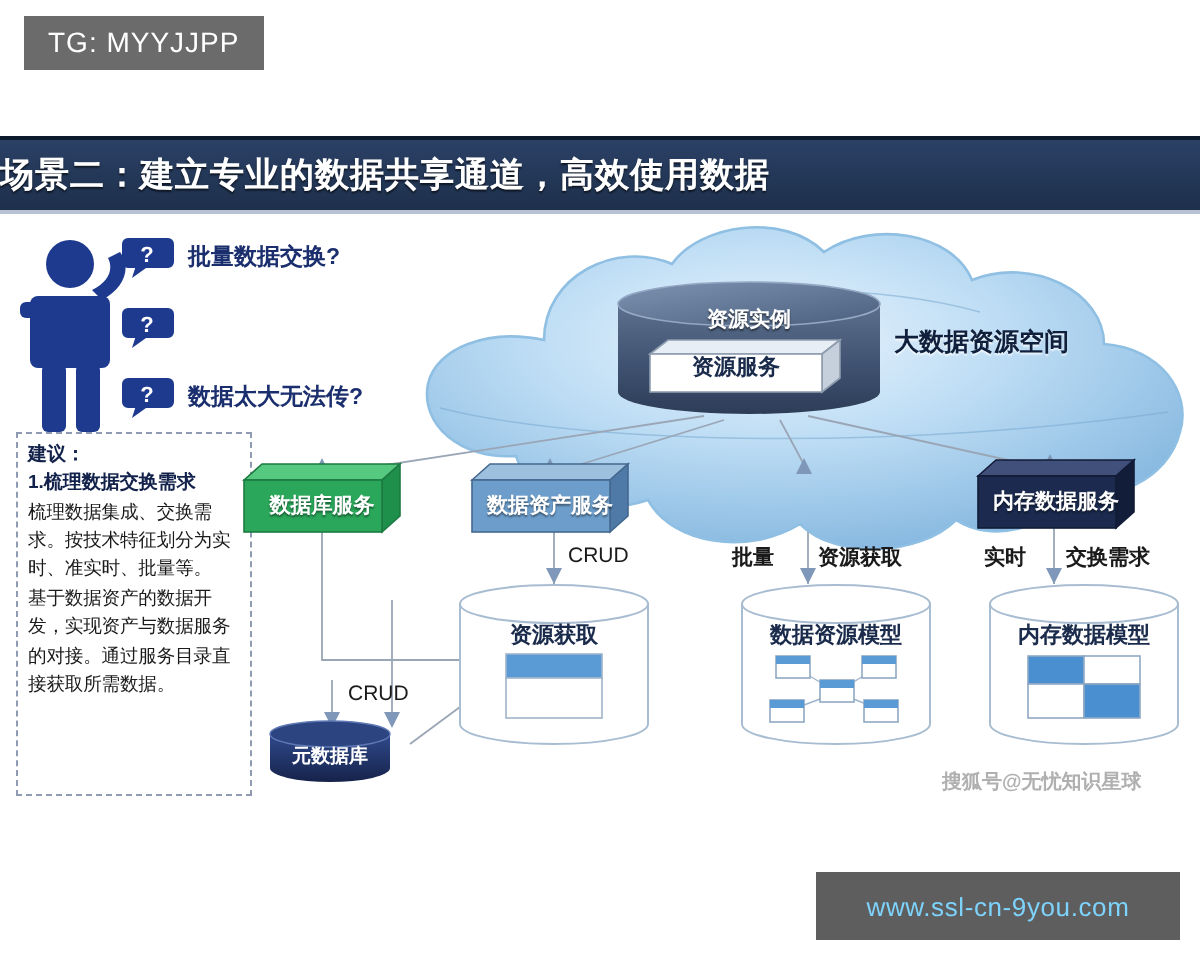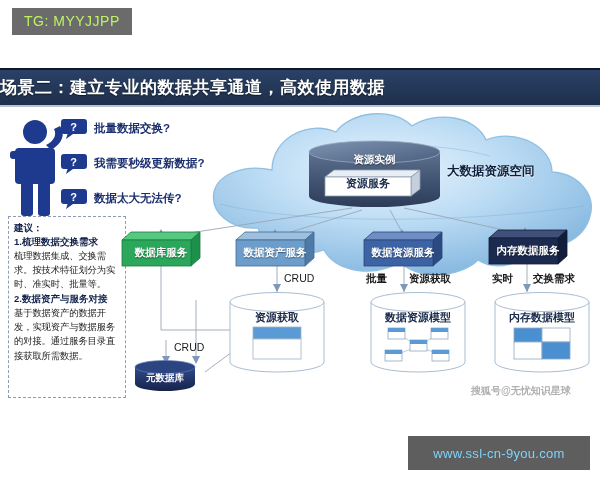--- a/index.html
+++ b/index.html
@@ -7,21 +7,21 @@
     width:600px;height:480px;
     background:#ffffff;
     font-family:"Liberation Sans","DejaVu Sans",sans-serif;
     overflow:hidden;position:relative;
   }
   #stage{position:absolute;left:0;top:0;width:600px;height:480px;background:#fff;}
 
   
   .tg-tag{
     position:absolute;left:12px;top:8px;
-    background:#6b6b6b;color:#bef264;
+    background:#6b6b6b;color:#ffffff;
     font-size:14px;letter-spacing:.5px;
     padding:6px 12px 7px 12px;
     line-height:1;
     white-space:nowrap;
   }
 
   
   .title-band{
     position:absolute;left:0;top:68px;width:600px;height:35px;
     background:linear-gradient(180deg,#2b4166 0%,#233757 55%,#1d2f4b 100%);
@@ -230,38 +230,36 @@
       </span>
       <span class="q-text">批量数据交换?</span>
     </div>
     <div class="bubble-row r1">
       <span class="q-bubble">
         <svg width="28" height="21" viewBox="0 0 28 21">
           <path d="M4,1 h20 a3,3 0 0 1 3,3 v9 a3,3 0 0 1 -3,3 h-11 l-7,5 l1.6,-5 h-3.6 a3,3 0 0 1 -3,-3 v-9 a3,3 0 0 1 3,-3 Z" fill="#1d3a8f"></path>
           <text x="13.5" y="13" font-size="11" font-weight="bold" fill="#ffffff" text-anchor="middle" font-family="Liberation Sans, sans-serif">?</text>
         </svg>
       </span>
-      <span class="q-text">我需要秒级更新数据?</span>
     </div>
     <div class="bubble-row r2">
       <span class="q-bubble">
         <svg width="28" height="21" viewBox="0 0 28 21">
           <path d="M4,1 h20 a3,3 0 0 1 3,3 v9 a3,3 0 0 1 -3,3 h-11 l-7,5 l1.6,-5 h-3.6 a3,3 0 0 1 -3,-3 v-9 a3,3 0 0 1 3,-3 Z" fill="#1d3a8f"></path>
           <text x="13.5" y="13" font-size="11" font-weight="bold" fill="#ffffff" text-anchor="middle" font-family="Liberation Sans, sans-serif">?</text>
         </svg>
       </span>
       <span class="q-text">数据太大无法传?</span>
     </div>
   </div>
 
   <div class="advice">
     <div class="ad-h">建议：</div>
     <div class="ad-h">1.梳理数据交换需求</div>
     <div class="ad-p">梳理数据集成、交换需求。按技术特征划分为实时、准实时、批量等。</div>
-    <div class="ad-h">2.数据资产与服务对接</div>
     <div class="ad-p">基于数据资产的数据开发，实现资产与数据服务的对接。通过服务目录直接获取所需数据。</div>
   </div>
 
   <div class="res-cyl">
     <svg width="135" height="68" viewBox="0 0 135 68">
       <defs>
         <linearGradient id="rcg" x1="0" y1="0" x2="0" y2="1">
           <stop offset="0%" stop-color="#5d718f"></stop>
           <stop offset="55%" stop-color="#3f5271"></stop>
           <stop offset="100%" stop-color="#2d3d58"></stop>
@@ -303,30 +301,20 @@
     <svg width="78" height="34" viewBox="0 0 78 34">
       <polygon points="0,8 9,0 78,0 69,8" fill="#9dc0de" stroke="#44688f" stroke-width="0.8"></polygon>
       <polygon points="69,8 78,0 78,26 69,34" fill="#4f7aa8" stroke="#44688f" stroke-width="0.8"></polygon>
       <rect x="0" y="8" width="69" height="26" fill="#6d9ecb" stroke="#44688f" stroke-width="0.8"></rect>
     </svg>
     <div class="face">
         <span class="lbl">数据资产服务</span>
       </div>
   </div>
 
-  <div class="svc svc3">
-    <svg width="78" height="34" viewBox="0 0 78 34">
-      <polygon points="0,8 9,0 78,0 69,8" fill="#6f8fc4" stroke="#2b457a" stroke-width="0.8"></polygon>
-      <polygon points="69,8 78,0 78,26 69,34" fill="#2b4a82" stroke="#2b457a" stroke-width="0.8"></polygon>
-      <rect x="0" y="8" width="69" height="26" fill="#3c63a4" stroke="#2b457a" stroke-width="0.8"></rect>
-    </svg>
-    <div class="face">
-        <span class="lbl">数据资源服务</span>
-      </div>
-  </div>
 
   <div class="svc svc4">
     <svg width="78" height="34" viewBox="0 0 78 34">
       <polygon points="0,8 9,0 78,0 69,8" fill="#40507a" stroke="#121c38" stroke-width="0.8"></polygon>
       <polygon points="69,8 78,0 78,26 69,34" fill="#121d3a" stroke="#121c38" stroke-width="0.8"></polygon>
       <rect x="0" y="8" width="69" height="26" fill="#1b2a4e" stroke="#121c38" stroke-width="0.8"></rect>
     </svg>
     <div class="face">
         <span class="lbl">内存数据服务</span>
       </div>

